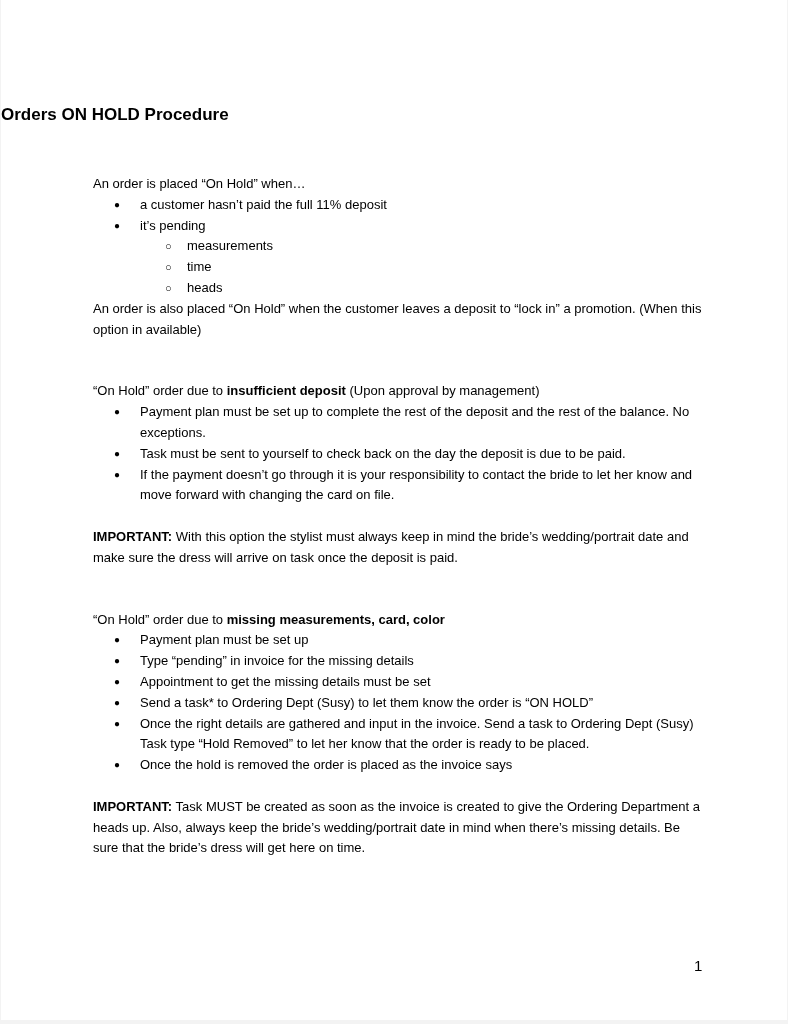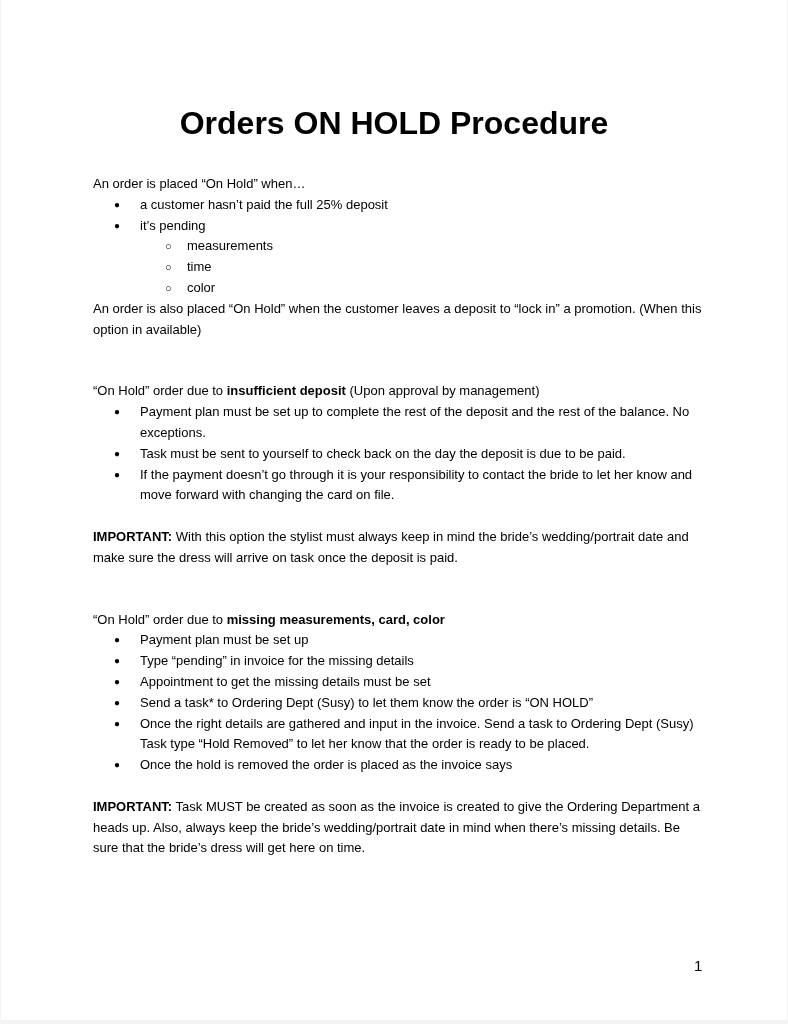--- a/index.html
+++ b/index.html
@@ -10,22 +10,21 @@
       color: #000;
       overflow: hidden;
     }
     .page {
       position: absolute; left: 1px; top: 0;
       width: 786px; height: 1020px;
       background: #ffffff;
     }
     .title {
       position: absolute; left: 0; right: 0; top: 105px;
-      text-align: center;
-      font-size: 32px; font-weight: bold;
+      font-size: 17px; font-weight: bold;
       margin: 0;
     }
     .content {
       position: absolute; left: 92px; top: 174px; width: 612px;
       font-size: 13px; line-height: 20.8px;
     }
     p { margin: 0; }
     ul { margin: 0; padding: 0; list-style: none; }
     li { position: relative; }
     ul.l1 > li { padding-left: 47px; }
@@ -47,27 +46,27 @@
 </head>
 <body>
 
 <div class="page">
   <h1 class="title">Orders ON HOLD Procedure</h1>
 
   <div class="content">
 
     <p>An order is placed “On Hold” when…</p>
     <ul class="l1">
-      <li>a customer hasn’t paid the full 25% deposit</li>
+      <li>a customer hasn’t paid the full 11% deposit</li>
       <li>it’s pending</li>
     </ul>
     <ul class="l2">
       <li>measurements</li>
       <li>time</li>
-      <li>color</li>
+      <li>heads</li>
     </ul>
     <p>An order is also placed “On Hold” when the customer leaves a deposit to “lock in” a promotion. (When this option in available)</p>
 
     <div class="gap-lg"></div>
 
     <p><span>“On Hold” order due to </span><span class="bold-u">insufficient deposit</span><span> (Upon approval by management)</span></p>
     <ul class="l1">
       <li>Payment plan must be set up to complete the rest of the deposit and the rest of the balance. No exceptions.</li>
       <li>Task must be sent to yourself to check back on the day the deposit is due to be paid.</li>
       <li>If the payment doesn’t go through it is your responsibility to contact the bride to let her know and move forward with changing the card on file.</li>

